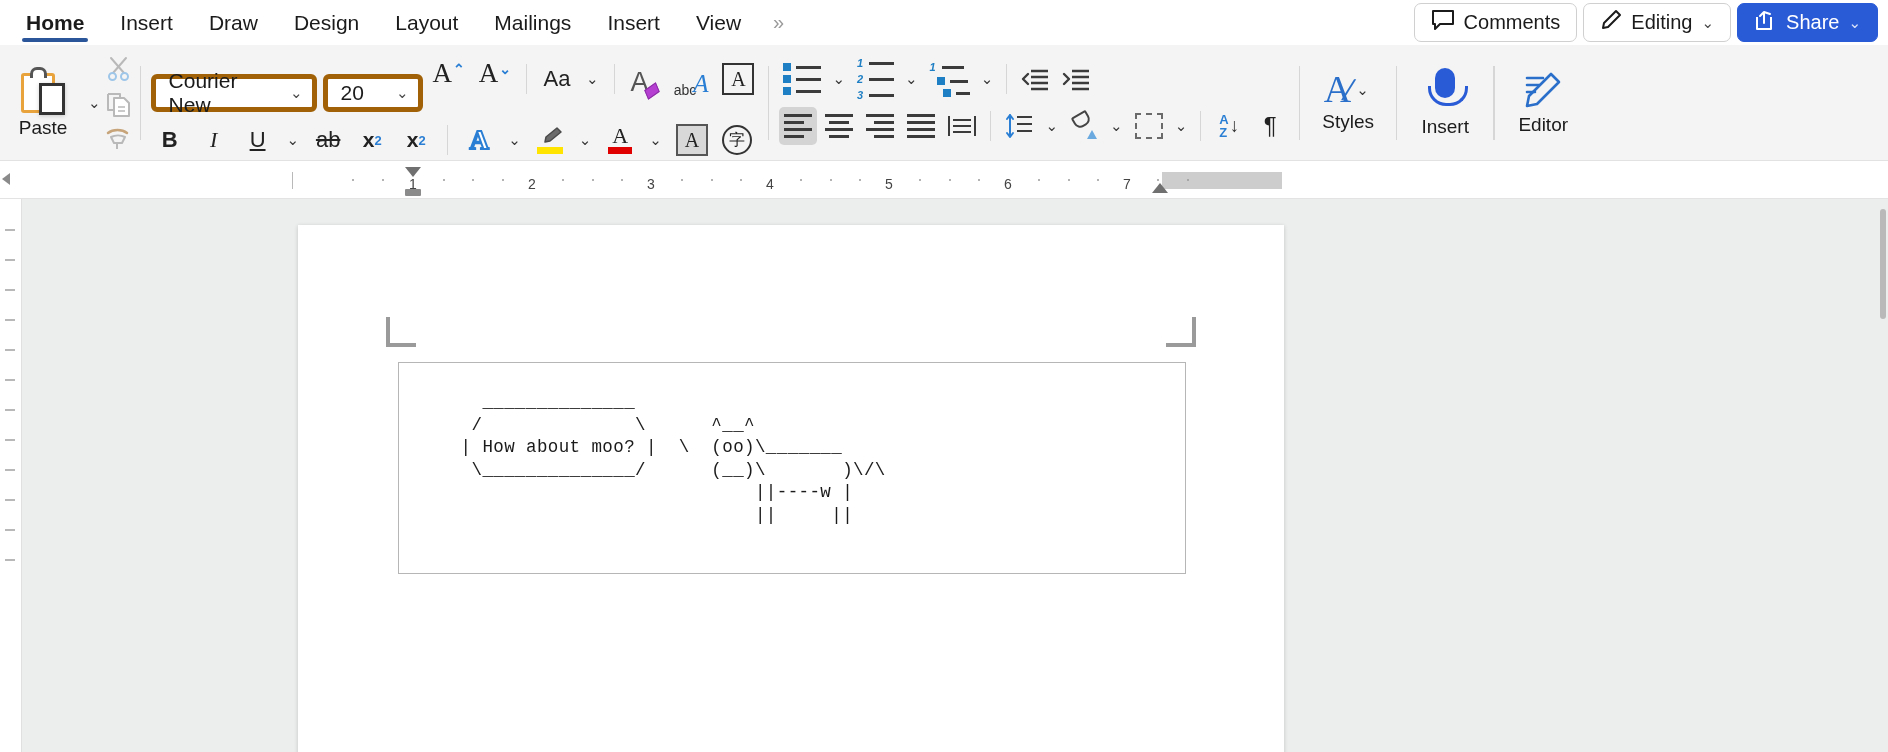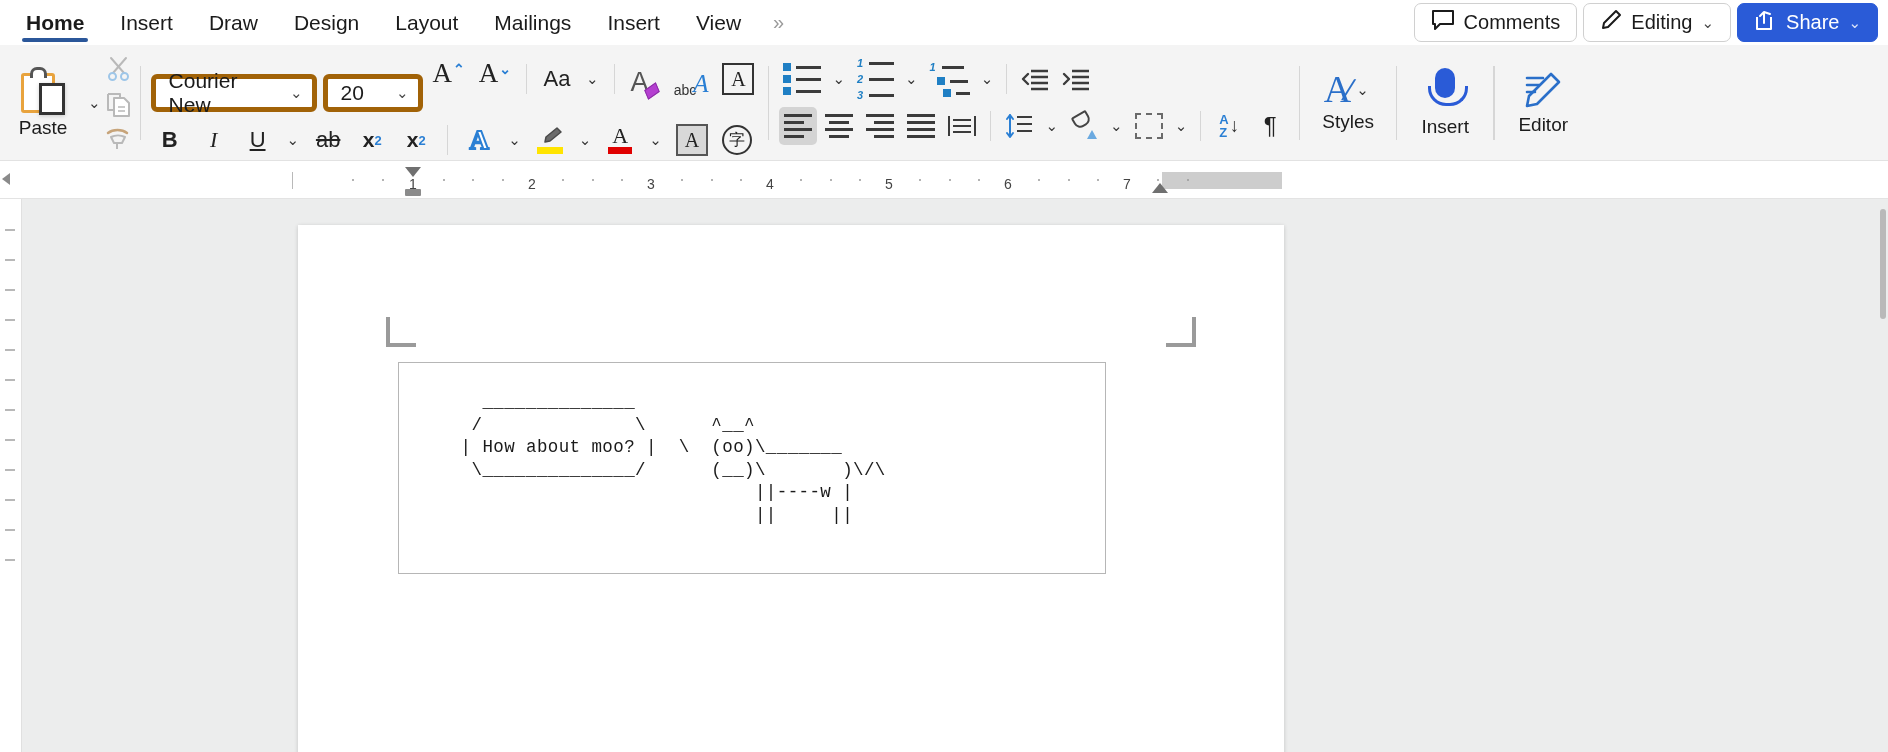--- a/index.html
+++ b/index.html
@@ -302,21 +302,21 @@
     width: 986px; height: 560px;
     background: #ffffff;
     box-shadow: 0 1px 4px rgba(0,0,0,.18);
   }
   .margin-mark { position: absolute; width: 30px; height: 30px; }
   .margin-mark.tl { left: 88px; top: 92px; border-left: 4px solid #9a9a9a; border-bottom: 4px solid #9a9a9a; }
   .margin-mark.tr { left: 868px; top: 92px; border-right: 4px solid #9a9a9a; border-bottom: 4px solid #9a9a9a; }
 
   .textframe {
     position: absolute; left: 100px; top: 137px;
-    width: 708px; height: 212px;
+    width: 788px; height: 212px;
     border: 1px solid #b6b6b6;
     background: #ffffff;
   }
   .ascii {
     position: absolute; left: 18px; top: 28px;
     font-family: "Liberation Mono", "DejaVu Sans Mono", monospace;
     font-size: 17.5px;
     line-height: 22.5px;
     color: #1b1b1b;
     white-space: pre;

